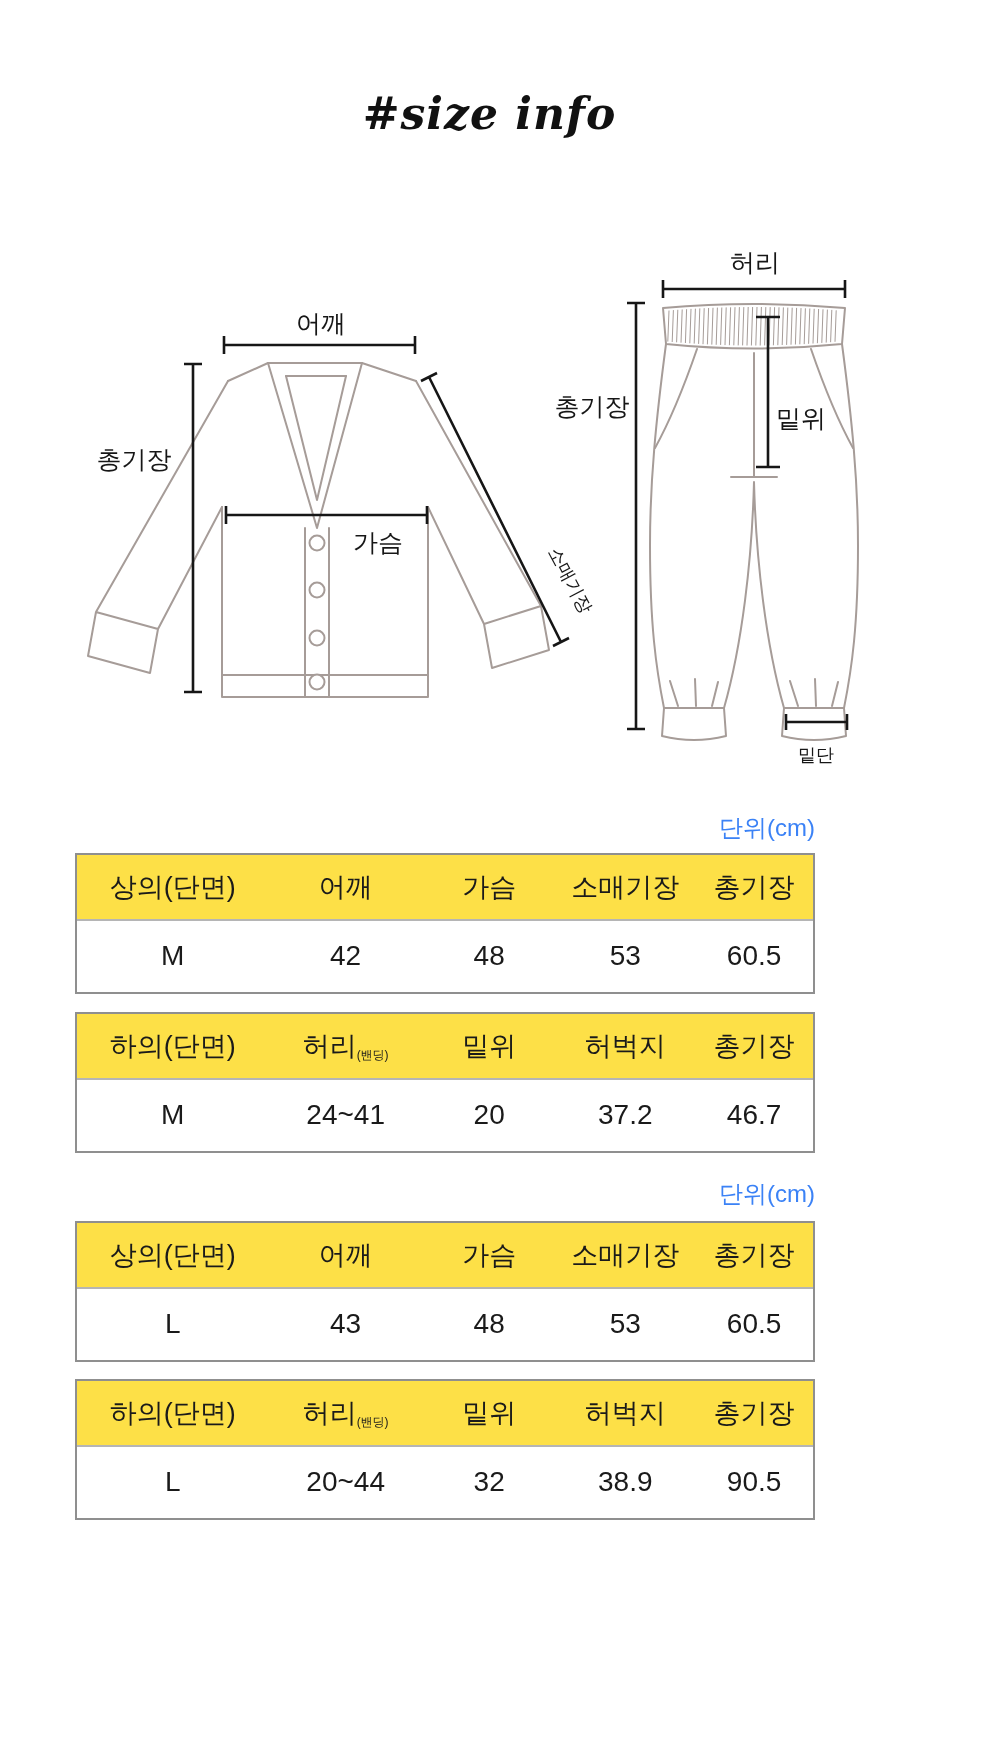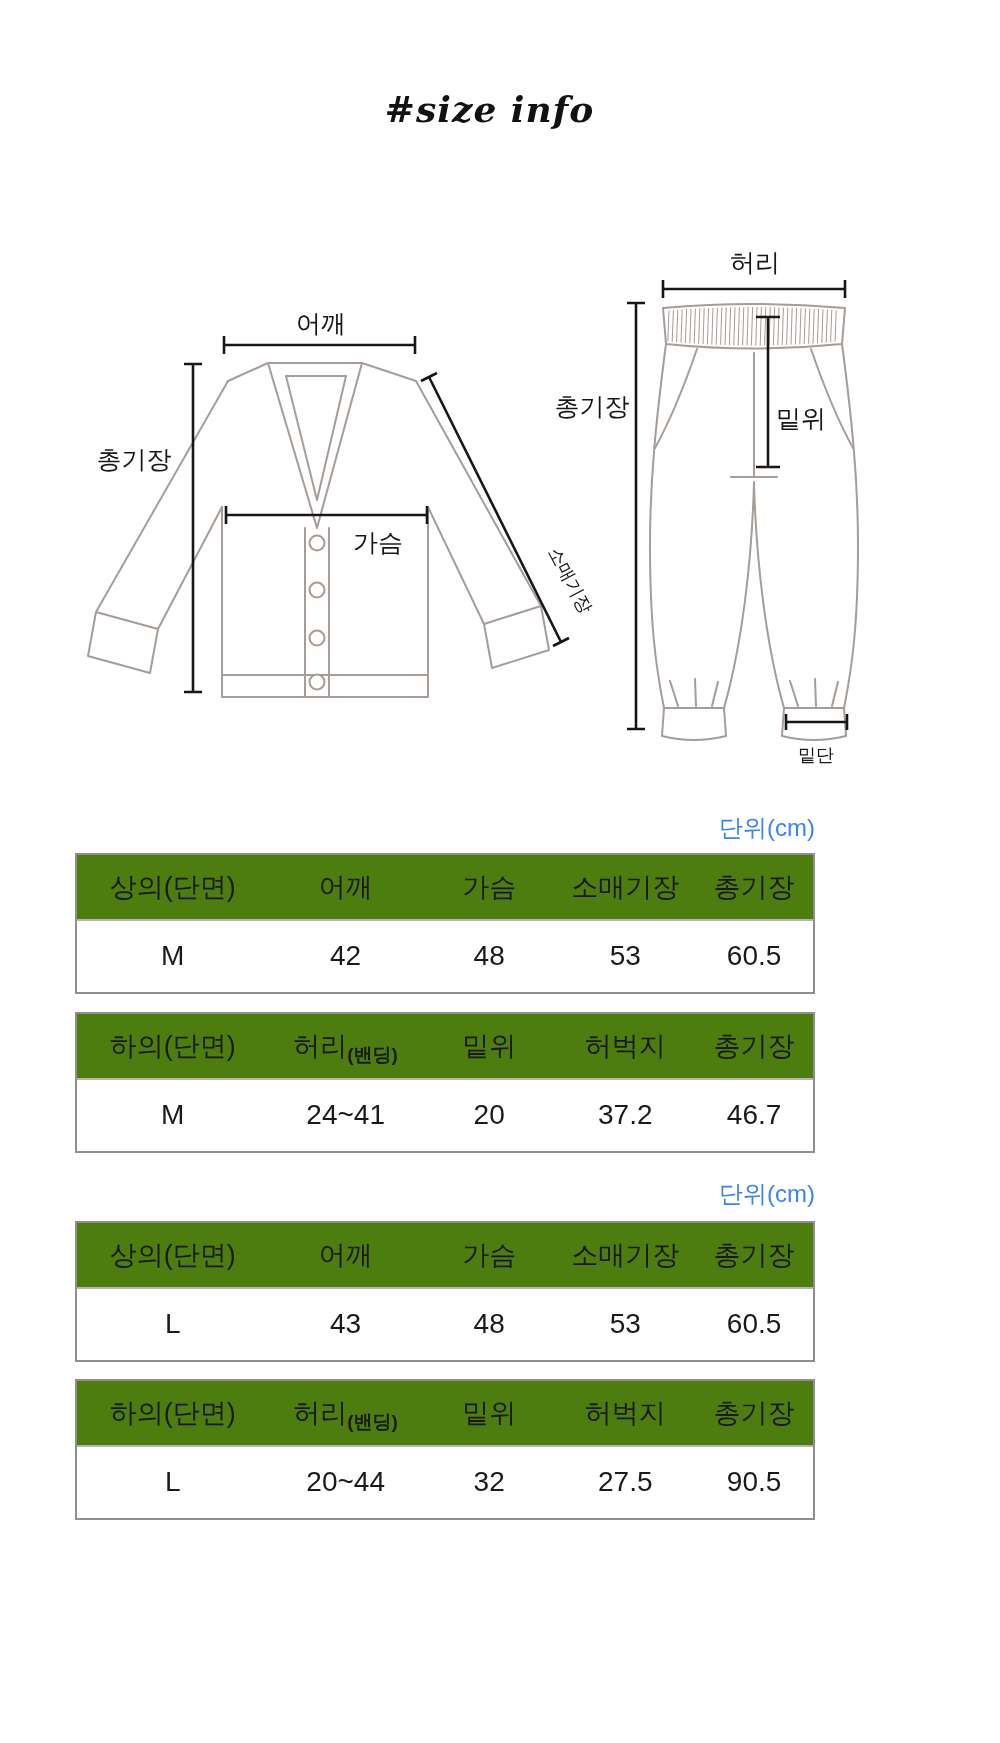--- a/index.html
+++ b/index.html
@@ -1,39 +1,39 @@
 <!DOCTYPE html>
 <html><head>
 <meta charset="utf-8">
 <style>
   html,body{margin:0;padding:0;background:#fff;}
   .page{position:relative;width:1000px;height:1743px;background:#ffffff;overflow:hidden;
         font-family:"Liberation Sans", sans-serif;color:#1c1c1c;}
   .title{position:absolute;top:88px;left:0;width:979px;text-align:center;
          font-family:"DejaVu Serif", serif;font-style:italic;font-weight:700;
-         font-size:36px;letter-spacing:1px;color:#111;}
+         font-size:44px;letter-spacing:1px;color:#111;}
   .diagram-svg{position:absolute;top:230px;left:0;width:1000px;height:560px;}
   .g{fill:none;stroke:#a69c98;stroke-width:2;stroke-linecap:round;stroke-linejoin:round;}
   .gf{fill:#ffffff;stroke:#a69c98;stroke-width:2;}
   .rib line{stroke:#a69c98;stroke-width:1;}
   .d{fill:none;stroke:#161616;stroke-width:2.6;stroke-linecap:butt;}
   .lbl{font-family:"Liberation Sans", sans-serif;font-size:25px;fill:#161616;text-anchor:middle;}
   .lbl-sm{font-family:"Liberation Sans", sans-serif;font-size:18px;fill:#161616;text-anchor:middle;}
   .unit{position:absolute;left:75px;width:740px;text-align:right;font-size:24px;color:#3b82f6;}
   .unit1{top:812px;}
   .unit2{top:1178px;}
   .tbl{position:absolute;left:75px;width:740px;height:141px;box-sizing:border-box;
        border:2px solid #8f8f8f;display:grid;
        grid-template-columns:26% 21% 18% 19% 16%;
        grid-template-rows:66px 69px;}
   .t1{top:853px;} .t2{top:1012px;} .t3{top:1221px;} .t4{top:1379px;}
   .cell{display:flex;align-items:center;justify-content:center;font-size:27px;color:#1a1a1a;}
-  .hdr{background:#4d7c0f;border-bottom:2px solid #b5b5b5;}
+  .hdr{background:#fde047;border-bottom:2px solid #b5b5b5;}
   .val{font-size:28px;background:#ffffff;}
-  .suffix{font-size:19px;margin-top:18px;font-weight:bold;}
+  .suffix{font-size:12px;margin-top:18px;}
 </style>
 </head>
 <body>
 
 <div class="page">
 
   <div class="title">#size info</div>
 
   <svg class="diagram-svg" viewBox="0 230 1000 560" xmlns="http://www.w3.org/2000/svg">
 
@@ -190,17 +190,17 @@
       <div class="cell hdr">
         <span>허리</span>
         <span class="suffix">(밴딩)</span>
       </div>
       <div class="cell hdr">밑위</div>
       <div class="cell hdr">허벅지</div>
       <div class="cell hdr">총기장</div>
       <div class="cell val">L</div>
       <div class="cell val">20~44</div>
       <div class="cell val">32</div>
-      <div class="cell val">27.5</div>
+      <div class="cell val">38.9</div>
       <div class="cell val">90.5</div>
     </div>
 
 </div>
 
 </body></html>

